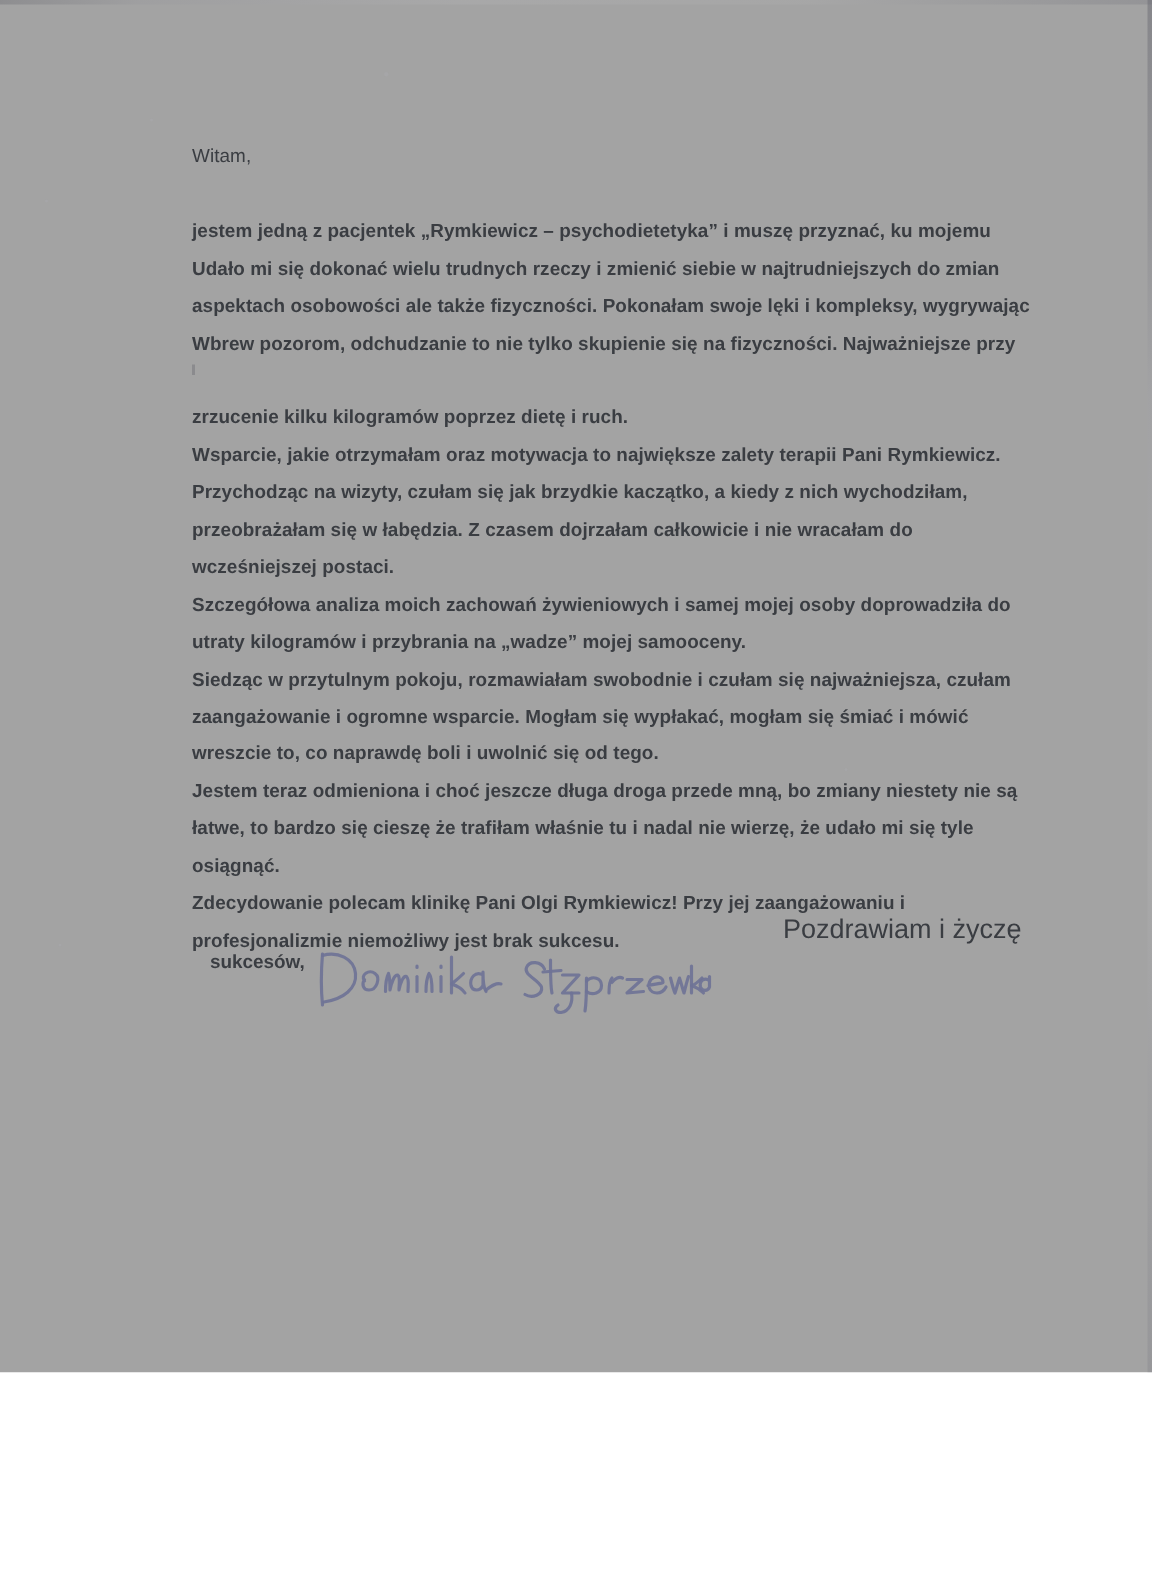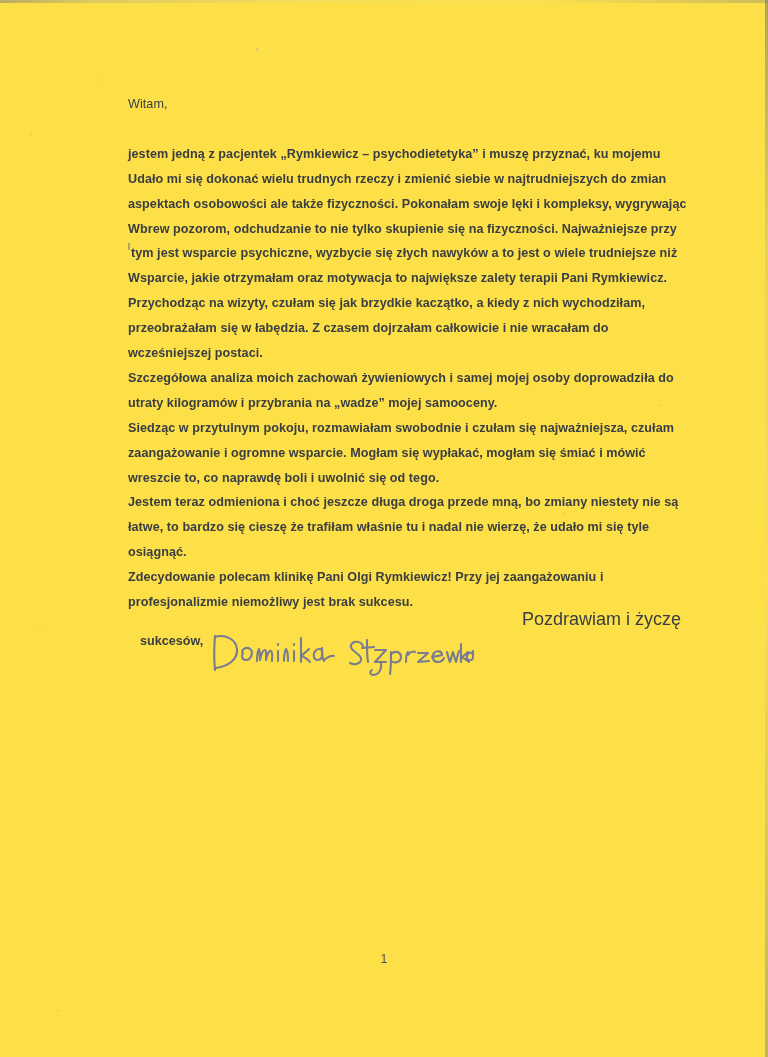--- a/index.html
+++ b/index.html
@@ -7,22 +7,22 @@
     margin: 0;
     padding: 0;
     background: #ffffff;
   }
   body {
     font-family: "Liberation Sans", sans-serif;
   }
   #page {
     position: relative;
     width: 768px;
-    height: 1057px;
-    background: #fde047;
+    height: 915px;
+    background: #a3a3a3;
     overflow: hidden;
   }
   
   .scan-edge-top {
     position: absolute;
     top: 0; left: 0;
     width: 768px; height: 3px;
     background: linear-gradient(to right,
         rgba(120,120,125,0.50) 0%,
         rgba(150,150,155,0.30) 12%,
@@ -146,21 +146,22 @@
     <p class="greeting">Witam,</p>
 
     <p class="para">
       <span class="ln">jestem jedną z pacjentek „Rymkiewicz – psychodietetyka” i muszę przyznać, ku mojemu</span>
       <span class="ln">Udało mi się dokonać wielu trudnych rzeczy i zmienić siebie w najtrudniejszych do zmian</span>
       <span class="ln">aspektach osobowości ale także fizyczności. Pokonałam swoje lęki i kompleksy, wygrywając</span>
     </p>
 
     <p class="para">
       <span class="ln">Wbrew pozorom, odchudzanie to nie tylko skupienie się na fizyczności. Najważniejsze przy</span>
-      <span class="ln"><span class="artifact-tick"></span><span>tym jest wsparcie psychiczne, wyzbycie się złych nawyków a to jest o wiele trudniejsze niż</span></span>
+      <span class="ln"><span class="artifact-tick"></span></span>
+      <span class="ln">zrzucenie kilku kilogramów poprzez dietę i ruch.</span>
     </p>
 
     <p class="para">
       <span class="ln">Wsparcie, jakie otrzymałam oraz motywacja to największe zalety terapii Pani Rymkiewicz.</span>
       <span class="ln">Przychodząc na wizyty, czułam się jak brzydkie kaczątko, a  kiedy z nich wychodziłam,</span>
       <span class="ln">przeobrażałam się w łabędzia. Z czasem dojrzałam całkowicie i nie wracałam do</span>
       <span class="ln">wcześniejszej postaci.</span>
     </p>
 
     <p class="para">

